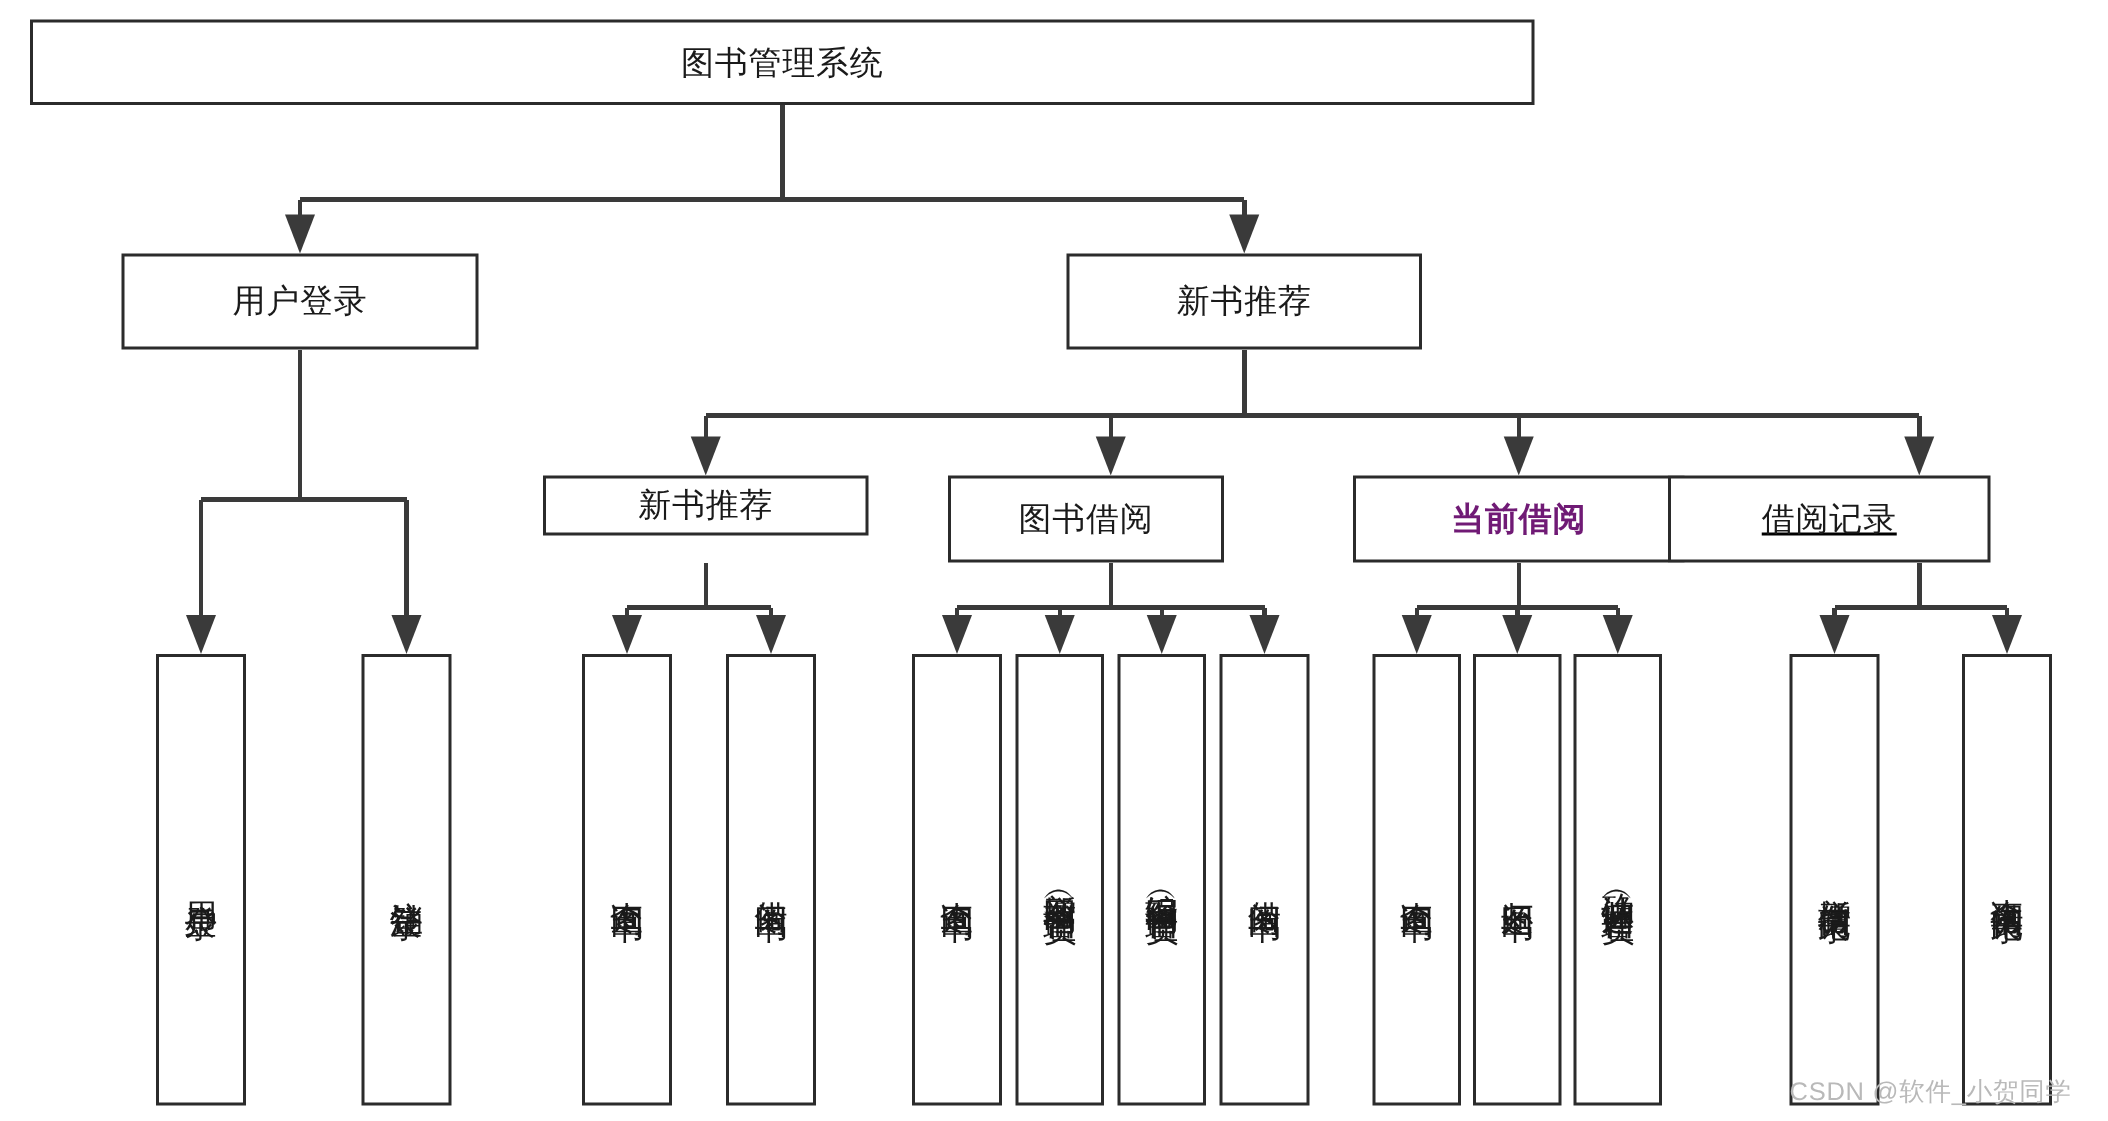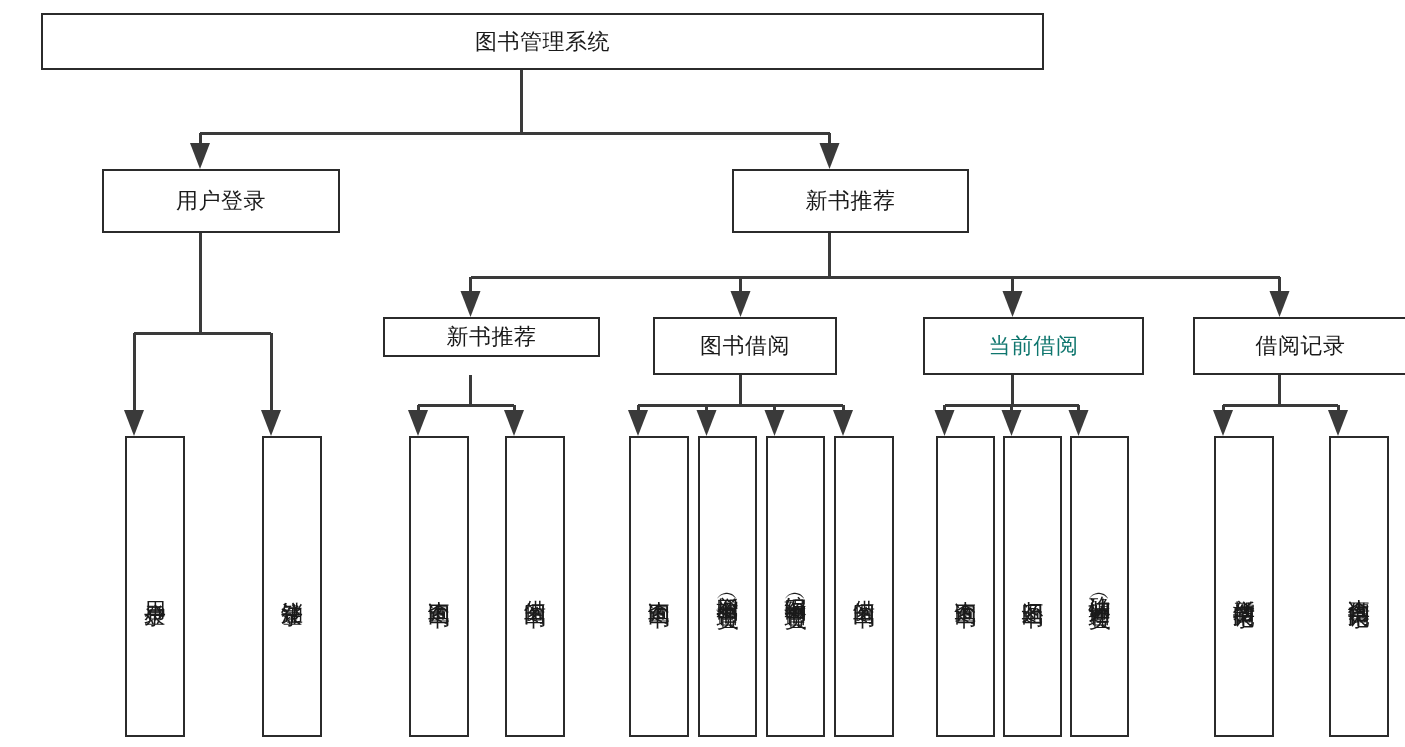--- a/index.html
+++ b/index.html
@@ -26,21 +26,20 @@
   }
   .node {
     position: absolute;
     box-sizing: border-box;
     background: #ffffff;
     border: 2px solid #2b2b2b;
     display: flex;
     align-items: center;
     justify-content: center;
     overflow: hidden;
-    margin-left: 21px;
   }
   .node .label {
     color: #1a1a1a;
     text-align: center;
     line-height: 1.08;
     white-space: pre;
   }
   .node.horizontal .label {
     font-size: 22px;
     letter-spacing: 0.5px;
@@ -132,23 +131,23 @@
       <div class="node horizontal" style="left: 711px; top: 169px; width: 237px; height: 64px; border-color: rgb(43, 43, 43); background: rgb(255, 255, 255);">
         <span class="label" style="color: rgb(26, 26, 26);">新书推荐</span>
       </div>
       <div class="node horizontal" style="left: 362px; top: 317px; width: 217px; height: 40px; border-color: rgb(43, 43, 43); background: rgb(255, 255, 255);">
         <span class="label" style="color: rgb(26, 26, 26);">新书推荐</span>
       </div>
       <div class="node horizontal" style="left: 632px; top: 317px; width: 184px; height: 58px; border-color: rgb(43, 43, 43); background: rgb(255, 255, 255);">
         <span class="label" style="color: rgb(26, 26, 26);">图书借阅</span>
       </div>
       <div class="node horizontal" style="left: 902px; top: 317px; width: 221px; height: 58px; border-color: rgb(43, 43, 43); background: rgb(255, 255, 255);">
-        <span class="label" style="color: #0f766e;">当前借阅</span>
+        <span class="label" style="color: #701a75; font-weight: bold;">当前借阅</span>
       </div>
-      <div class="node horizontal" style="left: 1172px; top: 317px; width: 215px; height: 58px; border-color: rgb(43, 43, 43); background: rgb(255, 255, 255);">
+      <div class="node horizontal" style="left: 1112px; top: 317px; width: 215px; height: 58px; border-color: rgb(43, 43, 43); background: rgb(255, 255, 255); text-decoration: underline;">
         <span class="label" style="color: rgb(26, 26, 26);">借阅记录</span>
       </div>
       <div class="node vertical" style="left: 104px; top: 436px; width: 60px; height: 301px; border-color: rgb(43, 43, 43); background: rgb(255, 255, 255);">
         <span class="label" style="color: rgb(26, 26, 26);">用户登录</span>
       </div>
       <div class="node vertical" style="left: 241px; top: 436px; width: 60px; height: 301px; border-color: rgb(43, 43, 43); background: rgb(255, 255, 255);">
         <span class="label" style="color: rgb(26, 26, 26);">注销登录</span>
       </div>
       <div class="node vertical" style="left: 388px; top: 436px; width: 60px; height: 301px; border-color: rgb(43, 43, 43); background: rgb(255, 255, 255);">
         <span class="label" style="color: rgb(26, 26, 26);">查询图书</span>
@@ -177,13 +176,14 @@
       <div class="node vertical" style="left: 1049px; top: 436px; width: 59px; height: 301px; border-color: rgb(43, 43, 43); background: rgb(255, 255, 255);">
         <span class="label" style="color: rgb(26, 26, 26);">确认归还（管理员）</span>
       </div>
       <div class="node vertical" style="left: 1193px; top: 436px; width: 60px; height: 301px; border-color: rgb(43, 43, 43); background: rgb(255, 255, 255);">
         <span class="label" style="color: rgb(26, 26, 26);">新增借阅记录</span>
       </div>
       <div class="node vertical" style="left: 1308px; top: 436px; width: 60px; height: 301px; border-color: rgb(43, 43, 43); background: rgb(255, 255, 255);">
         <span class="label" style="color: rgb(26, 26, 26);">查询借阅记录</span>
       </div>
     </div>
+  <div id="watermark" style="left: 1193px; top: 716px; color: rgb(185, 185, 185);">CSDN @软件_小贺同学</div>
 </div>
 
 </body></html>

